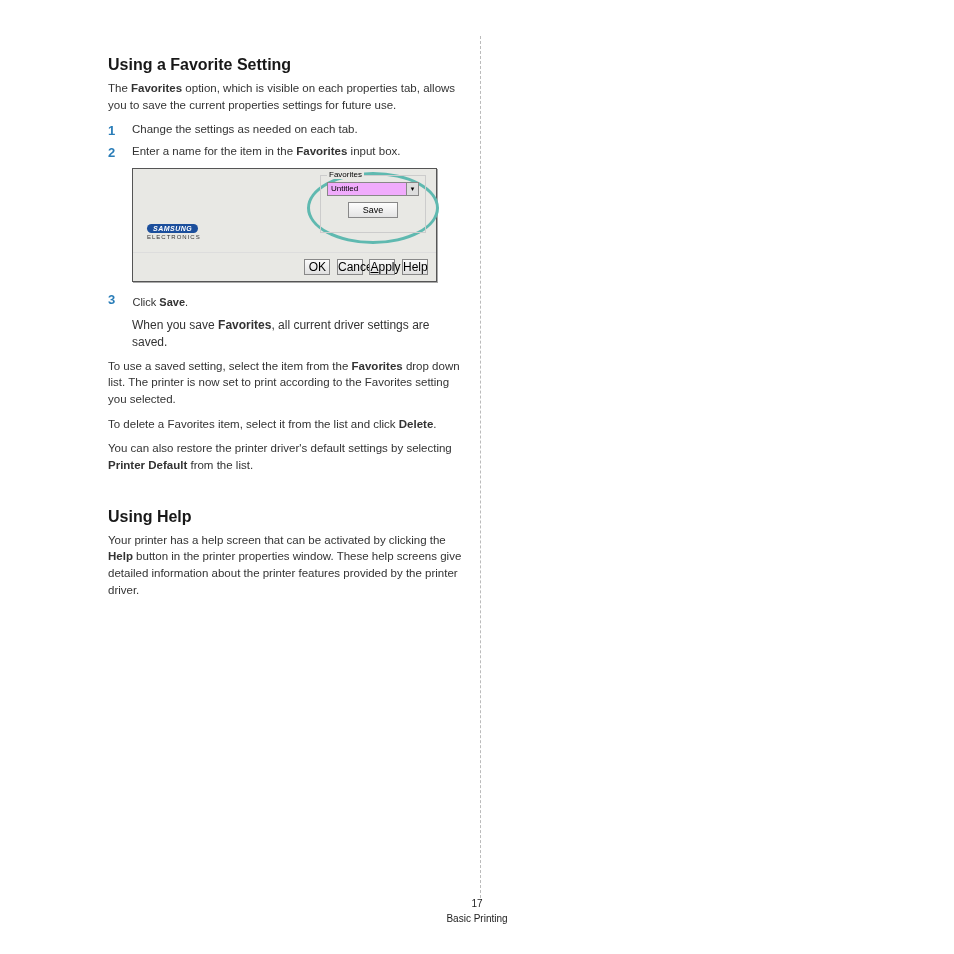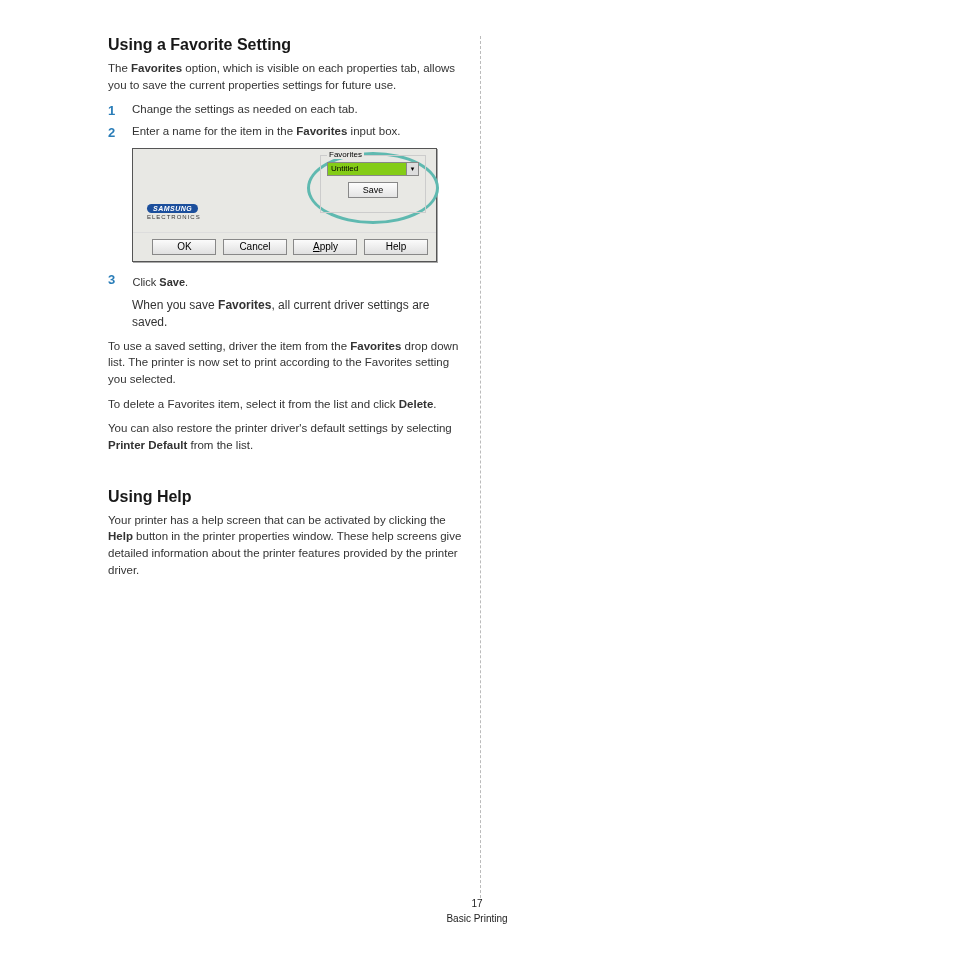--- a/index.html
+++ b/index.html
@@ -5,21 +5,21 @@
   * { box-sizing: border-box; margin: 0; padding: 0; }
   body {
     width: 954px;
     height: 954px;
     background: #fff;
     font-family: Verdana, Arial, sans-serif;
     color: #222;
     position: relative;
   }
   .page {
-    padding: 36px 90px 30px 108px;
+    padding: 56px 90px 30px 108px;
     position: relative;
     height: 100%;
   }
   .divider {
     position: absolute;
     top: 36px;
     left: 480px;
     height: 862px;
     width: 0;
     border-left: 1px dashed #bbb;
@@ -152,21 +152,21 @@
     position: absolute;
     top: -6px;
     left: 6px;
     background: #e8e8e4;
     padding: 0 2px;
     font-size: 8px;
   }
   .fav-select {
     display: flex;
     border: 1px solid #888;
-    background: #84cc16;
+    background: #f0abfc;
     height: 14px;
     font-size: 8px;
     line-height: 12px;
     margin-bottom: 6px;
   }
   .fav-select .val { flex: 1; padding: 0 3px; }
   .fav-select .arrow {
     width: 12px;
     border-left: 1px solid #888;
     background: #ddd;
@@ -184,25 +184,25 @@
     font-size: 9px;
     text-align: center;
     line-height: 14px;
   }
   .dlg-buttons {
     padding: 6px 8px;
     text-align: right;
   }
   .dlg-btn {
     display: inline-block;
-    width: 64px;
+    width: 26px;
     height: 16px;
     border: 1px solid #888;
     background: linear-gradient(#fbfbfb,#e0e0e0);
-    font-size: 10px;
+    font-size: 12px;
     text-align: center;
     line-height: 14px;
     margin-left: 4px;
   }
   .dlg-btn .u { text-decoration: underline; }
   .help-icon {
     display: inline-block;
     width: 13px;
     height: 13px;
     border: 1px solid #999;
@@ -284,21 +284,21 @@
       <span class="num">3</span>
       <span class="text">
         <span>Click </span><b>Save</b><span>.</span>
       </span>
       <div class="followup">
         <span>When you save </span><b>Favorites</b><span>, all current driver settings are saved.</span>
       </div>
     </div>
 
     <p>
-      <span>To use a saved setting, driver the item from the </span><b>Favorites</b><span> drop down list. The printer is now set to print according to the Favorites setting you selected.</span>
+      <span>To use a saved setting, select the item from the </span><b>Favorites</b><span> drop down list. The printer is now set to print according to the Favorites setting you selected.</span>
     </p>
 
     <p>
       <span>To delete a Favorites item, select it from the list and click </span><b>Delete</b><span>.</span>
     </p>
 
     <p>
       <span>You can also restore the printer driver's default settings by selecting </span><b>Printer Default</b><span> from the list.</span>
     </p>
 

